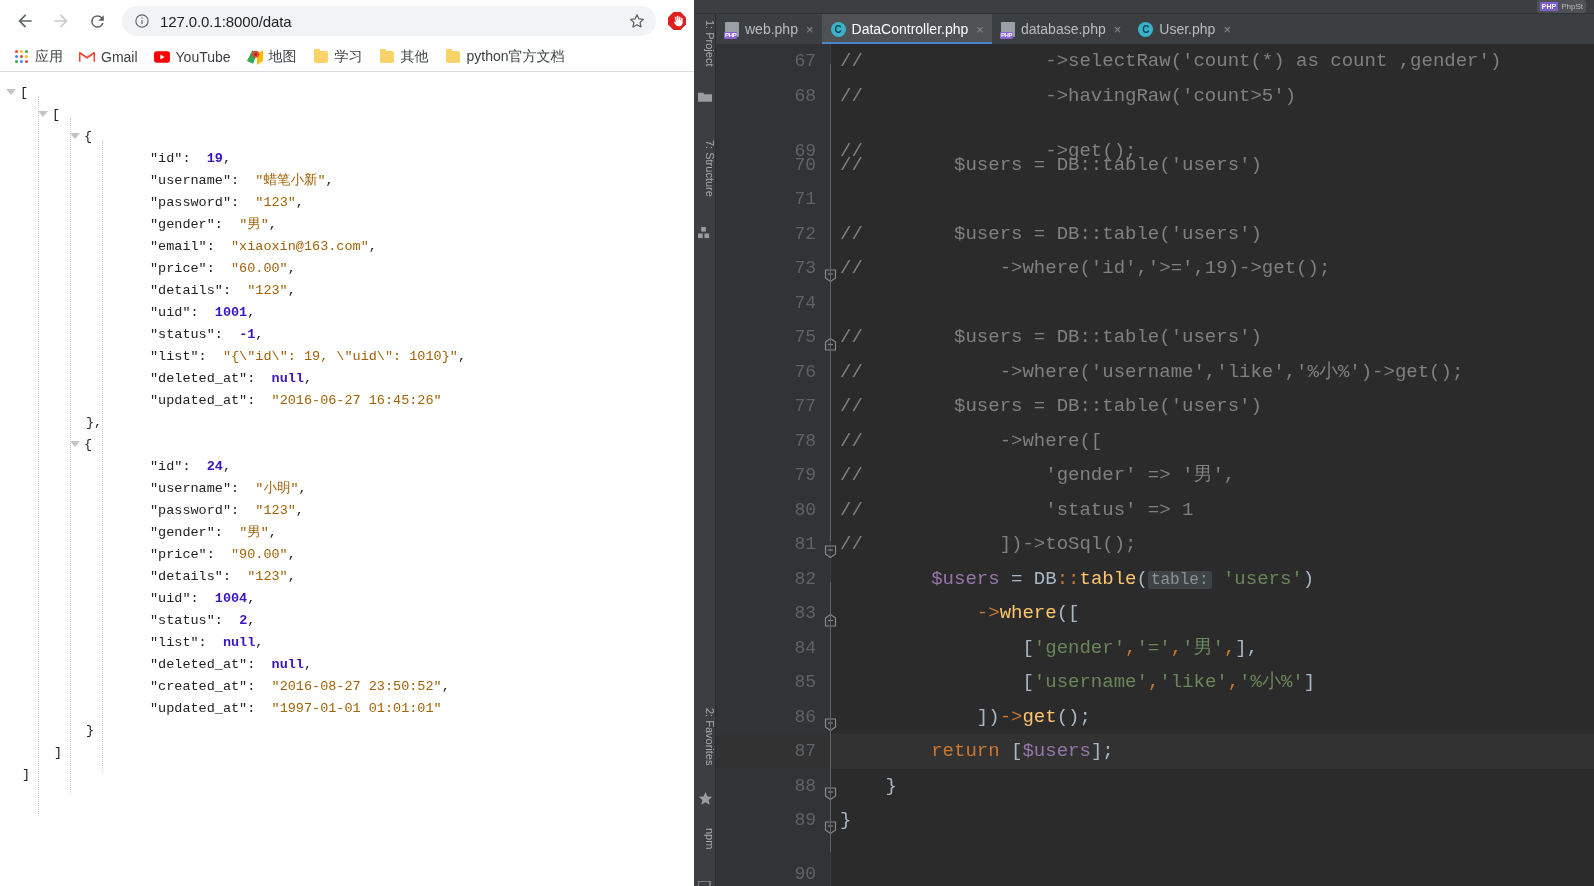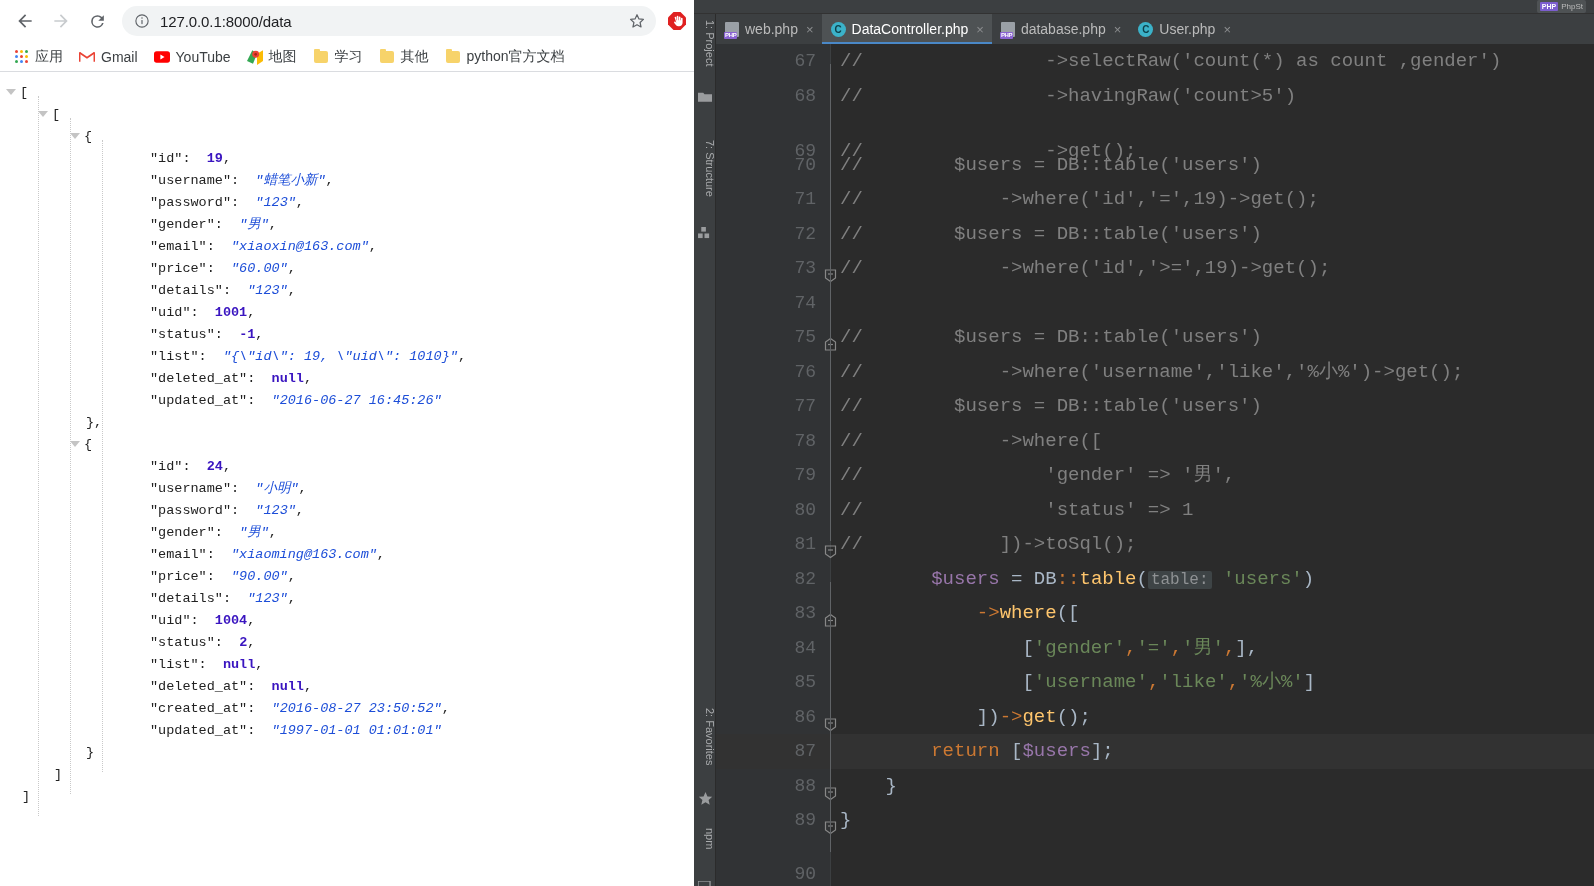--- a/index.html
+++ b/index.html
@@ -79,21 +79,21 @@
     padding-top: 8px;
   }
   .jline { height: 22px; line-height: 22px; white-space: pre; position: relative; }
   .jline .tri {
     display: inline-block; width: 0; height: 0;
     border-left: 5px solid transparent; border-right: 5px solid transparent;
     border-top: 6px solid #c4c4c4; vertical-align: middle;
     margin-right: 4px; cursor: pointer;
   }
   .k { color: #222222; }
-  .s { color: #1d4ed8; font-style: italic; }
+  .s { color: #a16207; }
   .n { color: #3a15c0; font-weight: bold; }
   .nl { color: #3a15c0; font-weight: bold; }
   .p { color: #222222; }
   .guide {
     position: absolute; top: 0; width: 1px; height: 100%;
     border-left: 1px dotted #c9c9c9;
   }
 
   
   #ide {
@@ -344,21 +344,20 @@
         <div class="jline"><span style="display: inline-block; width: 150px;"></span><span class="k">″status″:</span><span class="p">  </span><span class="n">-1</span><span class="p">,</span></div>
         <div class="jline"><span style="display: inline-block; width: 150px;"></span><span class="k">″list″:</span><span class="p">  </span><span class="s">″{\″id\″: 19, \″uid\″: 1010}″</span><span class="p">,</span></div>
         <div class="jline"><span style="display: inline-block; width: 150px;"></span><span class="k">″deleted_at″:</span><span class="p">  </span><span class="nl">null</span><span class="p">,</span></div>
         <div class="jline"><span style="display: inline-block; width: 150px;"></span><span class="k">″updated_at″:</span><span class="p">  </span><span class="s">″2016-06-27 16:45:26″</span></div>
         <div class="jline"><span style="display: inline-block; width: 86px;"></span><span class="p">},</span></div>
         <div class="jline"><span style="display: inline-block; width: 86px;"></span><span class="tri" style="margin-left: -16px;"></span><span class="p">{</span></div>
         <div class="jline"><span style="display: inline-block; width: 150px;"></span><span class="k">″id″:</span><span class="p">  </span><span class="n">24</span><span class="p">,</span></div>
         <div class="jline"><span style="display: inline-block; width: 150px;"></span><span class="k">″username″:</span><span class="p">  </span><span class="s">″小明″</span><span class="p">,</span></div>
         <div class="jline"><span style="display: inline-block; width: 150px;"></span><span class="k">″password″:</span><span class="p">  </span><span class="s">″123″</span><span class="p">,</span></div>
         <div class="jline"><span style="display: inline-block; width: 150px;"></span><span class="k">″gender″:</span><span class="p">  </span><span class="s">″男″</span><span class="p">,</span></div>
-        <div class="jline"><span style="display: inline-block; width: 150px;"></span><span class="k">″email″:</span><span class="p">  </span><span class="s">″xiaoming@163.com″</span><span class="p">,</span></div>
         <div class="jline"><span style="display: inline-block; width: 150px;"></span><span class="k">″price″:</span><span class="p">  </span><span class="s">″90.00″</span><span class="p">,</span></div>
         <div class="jline"><span style="display: inline-block; width: 150px;"></span><span class="k">″details″:</span><span class="p">  </span><span class="s">″123″</span><span class="p">,</span></div>
         <div class="jline"><span style="display: inline-block; width: 150px;"></span><span class="k">″uid″:</span><span class="p">  </span><span class="n">1004</span><span class="p">,</span></div>
         <div class="jline"><span style="display: inline-block; width: 150px;"></span><span class="k">″status″:</span><span class="p">  </span><span class="n">2</span><span class="p">,</span></div>
         <div class="jline"><span style="display: inline-block; width: 150px;"></span><span class="k">″list″:</span><span class="p">  </span><span class="nl">null</span><span class="p">,</span></div>
         <div class="jline"><span style="display: inline-block; width: 150px;"></span><span class="k">″deleted_at″:</span><span class="p">  </span><span class="nl">null</span><span class="p">,</span></div>
         <div class="jline"><span style="display: inline-block; width: 150px;"></span><span class="k">″created_at″:</span><span class="p">  </span><span class="s">″2016-08-27 23:50:52″</span><span class="p">,</span></div>
         <div class="jline"><span style="display: inline-block; width: 150px;"></span><span class="k">″updated_at″:</span><span class="p">  </span><span class="s">″1997-01-01 01:01:01″</span></div>
         <div class="jline"><span style="display: inline-block; width: 86px;"></span><span class="p">}</span></div>
         <div class="jline"><span style="display: inline-block; width: 54px;"></span><span class="p">]</span></div>
@@ -432,21 +431,21 @@
       </div>
 
     <div class="editor">
       <div class="gutter-bg"></div>
       <div class="gutter-sep"></div>
       <div id="codearea">
           <div class="cline" style="top: 0px;"><span class="lno">67</span><span class="ctext"><span class="cm">//                -&gt;selectRaw('count(*) as count ,gender')</span></span></div>
           <div class="cline" style="top: 34.5px;"><span class="lno">68</span><span class="ctext"><span class="cm">//                -&gt;havingRaw('count&gt;5')</span></span></div>
           <div class="cline" style="top: 69px; margin-top: 21px;"><span class="lno">69</span><span class="ctext"><span class="cm">//                -&gt;get();</span></span></div>
           <div class="cline" style="top: 103.5px;"><span class="lno">70</span><span class="ctext"><span class="cm">//        $users = DB::table('users')</span></span></div>
-          <div class="cline" style="top: 138px;"><span class="lno">71</span><span class="ctext"><span class="cm">//            -&gt;where('id','=',19)-&gt;get();</span></span></div>
+          <div class="cline" style="top: 138px;"><span class="lno">71</span></div>
           <div class="cline" style="top: 172.5px;"><span class="lno">72</span><span class="ctext"><span class="cm">//        $users = DB::table('users')</span></span></div>
           <div class="cline" style="top: 207px;"><span class="lno">73</span><span class="foldmark" style="left: 108px; top: 10px;"><svg width="13" height="15" viewBox="0 0 13 15">
                 <path d="M1.5 2h10v8l-5 3.5L1.5 10z" fill="none" stroke="#888" stroke-width="1.2"></path>
                 <path d="M4 6h5" stroke="#888" stroke-width="1.2"></path>
               </svg></span><span class="ctext"><span class="cm">//            -&gt;where('id','&gt;=',19)-&gt;get();</span></span></div>
           <div class="cline" style="top: 241.5px;"><span class="lno">74</span><span class="ctext"></span></div>
           <div class="cline" style="top: 276px;"><span class="lno">75</span><span class="foldmark" style="left: 108px; top: 10px;"><svg width="13" height="15" viewBox="0 0 13 15">
                 <path d="M6.5 1.5 11.5 5v8h-10V5z" fill="none" stroke="#888" stroke-width="1.2"></path>
                 <path d="M4 7.5h5" stroke="#888" stroke-width="1.2"></path>
               </svg></span><span class="ctext"><span class="cm">//        $users = DB::table('users')</span></span></div>

